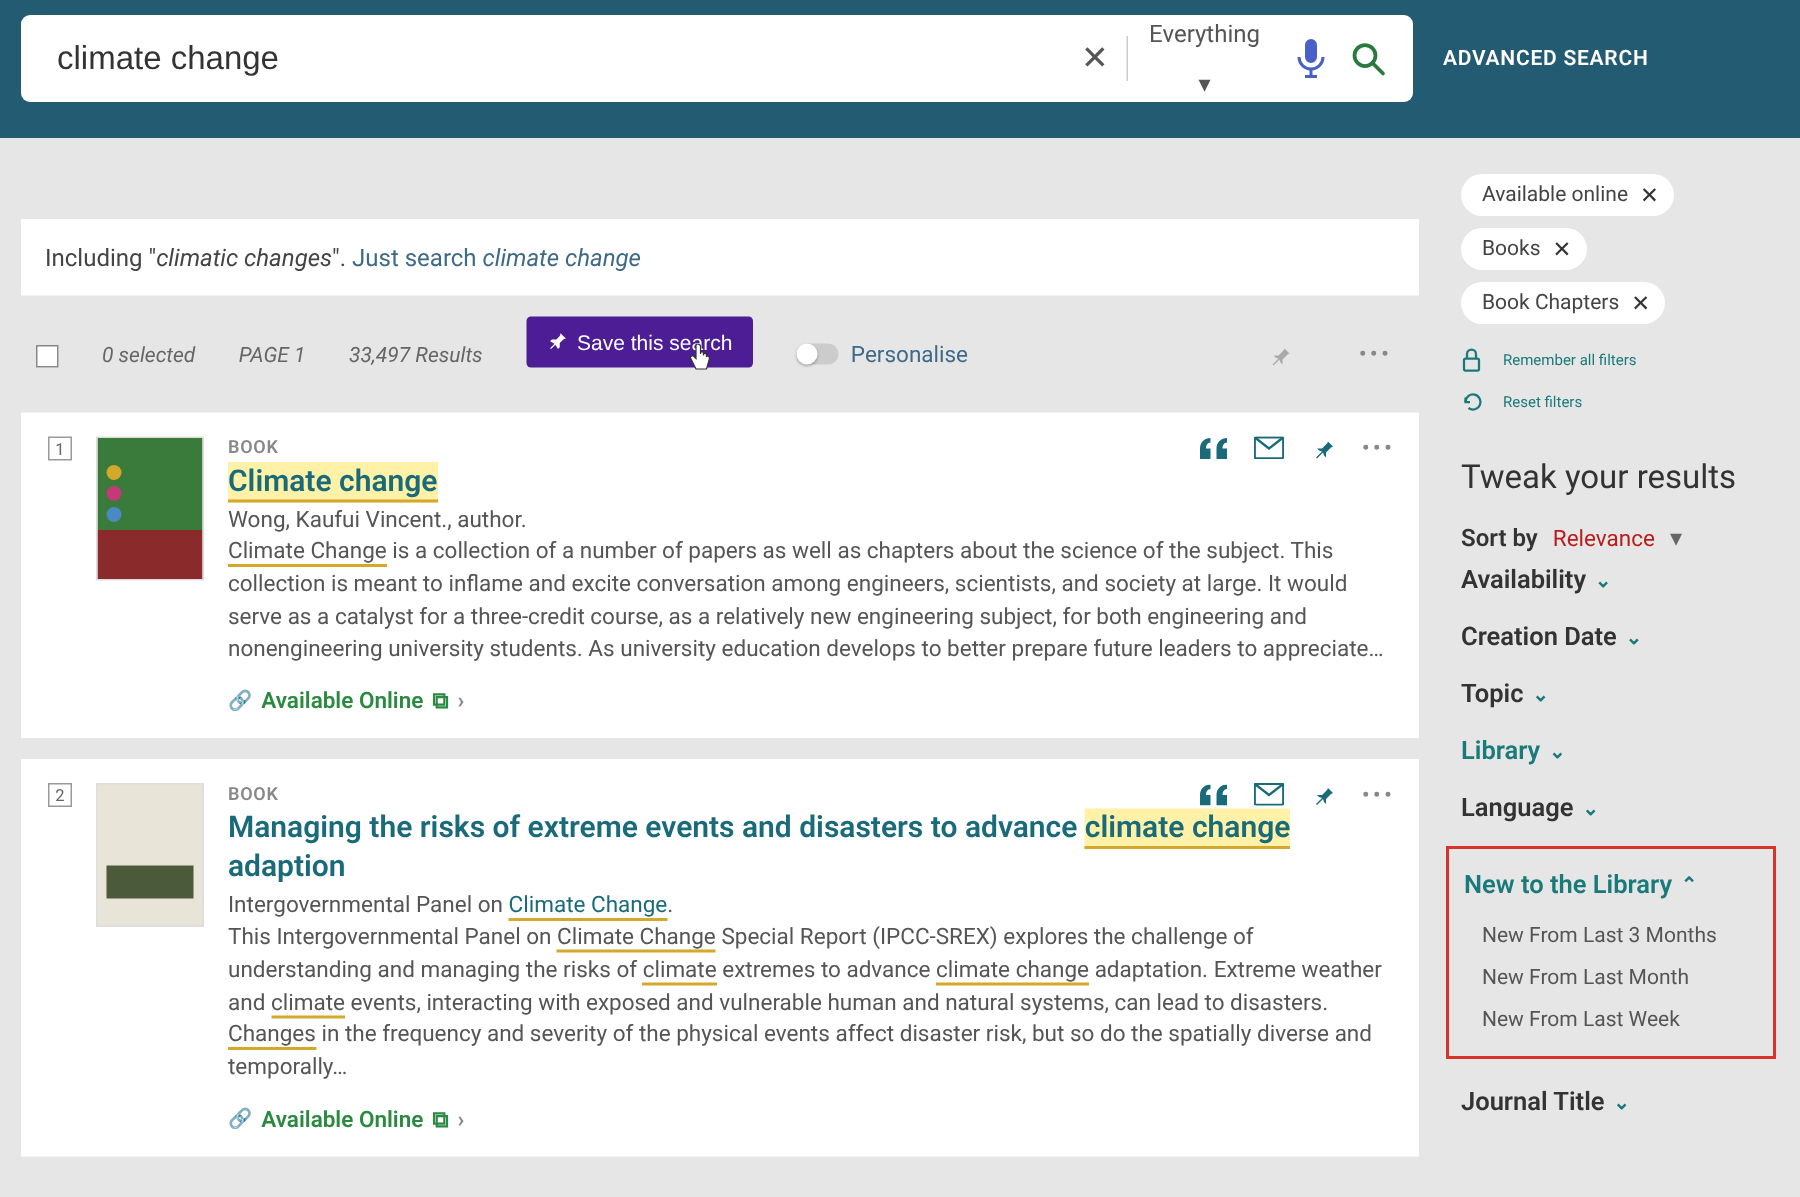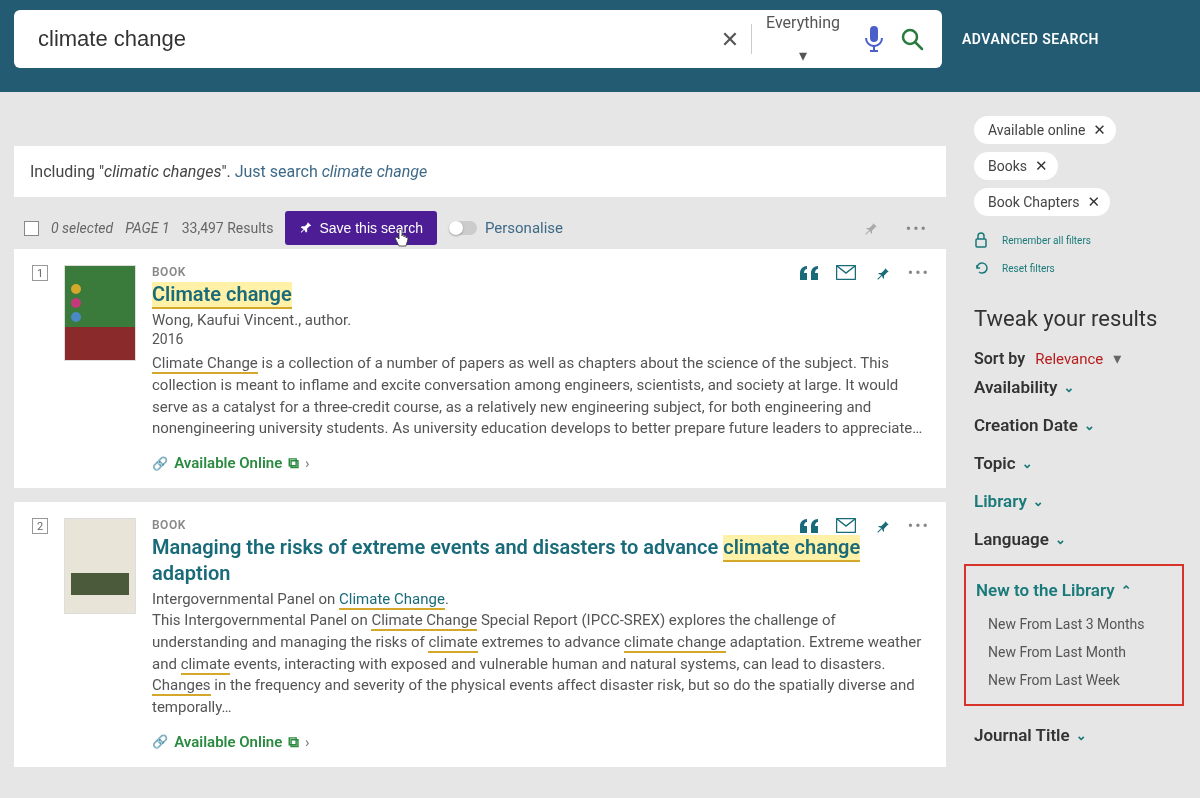--- a/index.html
+++ b/index.html
@@ -12,25 +12,25 @@
 .scope-dropdown { color: #555; font-size: 16px; padding: 0 14px; display: flex; align-items: center; gap: 14px; cursor: pointer; flex-direction: column; }
 .mic-icon { color: #4a5fc9; padding: 0 10px; cursor: pointer; }
 .search-btn { color: #2a7a3f; font-size: 22px; padding: 0 6px; cursor: pointer; }
 .adv-search { color: #fff; font-weight: 600; font-size: 14px; letter-spacing: 0.5px; cursor: pointer; }
 .main { display: flex; }
 .results-col { flex: 1; padding: 0; }
 .expansion-bar { background: #fff; margin: 54px 14px 0 14px; padding: 16px 16px; font-size: 16px; color: #444; }
 .expansion-bar em { font-style: italic; text-align: center; }
 .expansion-bar a { color: #3e6a87; text-decoration: none; }
 .expansion-bar a em { font-style: italic; }
-.toolbar { display: flex; align-items: center; padding: 14px 24px 4px 24px; gap: 12px; font-size: 14px; color: #555; }
+.toolbar { display: flex; align-items: flex-end; padding: 14px 24px 30px 24px; gap: 29px; font-size: 14px; color: #555; }
 .toolbar-check { width: 15px; height: 15px; border: 1px solid #888; background: #fff; cursor: pointer; }
 .selected-count { font-style: italic; color: #666; }
 .page-info { font-style: italic; color: #666; }
-.result-count { color: #666; }
+.result-count { font-style: italic; color: #666; }
 .save-search-btn { background: #4c1d95; color: #fff; border: none; padding: 9px 14px; border-radius: 3px; font-size: 14px; font-weight: 400; display: flex; align-items: center; gap: 6px; cursor: pointer; position: relative; }
 .cursor-hand { position: absolute; right: 28px; top: 18px; color: #fff; font-size: 15px; }
 .personalise { color: #3e6a87; font-size: 15px; display: flex; align-items: center; gap: 8px; cursor: pointer; }
 .toggle { width: 28px; height: 14px; background: #ccc; border-radius: 7px; position: relative; }
 .toggle::after { content: ''; width: 14px; height: 14px; background: #fff; border-radius: 50%; position: absolute; left: 0; box-shadow: 0 1px 2px rgba(0,0,0,0.3); }
 .tb-spacer { flex: 1; }
 .tb-icon { color: #aaa; padding: 0 8px; cursor: pointer; }
 .result { background: #fff; margin: 0 14px 14px 14px; padding: 16px 18px; display: flex; gap: 16px; position: relative; }
 .result-num { width: 16px; height: 16px; border: 1px solid #999; font-size: 11px; display: flex; align-items: center; justify-content: center; color: #666; flex-shrink: 0; }
 .result-thumb { width: 72px; height: 96px; flex-shrink: 0; background-size: cover; background-position: center; border: 1px solid #ddd; }
@@ -135,21 +135,20 @@
       <span class="tb-icon ra-more">•••</span>
     </div>
 
     <div class="result">
       <div class="result-num">1</div>
       <div class="result-thumb thumb1"></div>
       <div class="result-body">
         <div class="result-type">BOOK</div>
         <div class="result-title"><span class="hl">Climate change</span></div>
         <div class="result-author">Wong, Kaufui Vincent., author.</div>
-        <div class="result-year">2016</div>
         <div class="result-desc"><span class="hl">Climate Change</span> is a collection of a number of papers as well as chapters about the science of the subject. This collection is meant to inflame and excite conversation among engineers, scientists, and society at large. It would serve as a catalyst for a three-credit course, as a relatively new engineering subject, for both engineering and nonengineering university students. As university education develops to better prepare future leaders to appreciate…</div>
         <div class="avail-online">
           <span class="link-icon">🔗</span>
           <span>Available Online</span>
           <span>⧉</span>
           <span style="color:#888">›</span>
         </div>
       </div>
       <div class="result-actions">
         <span class="ra-icon">

